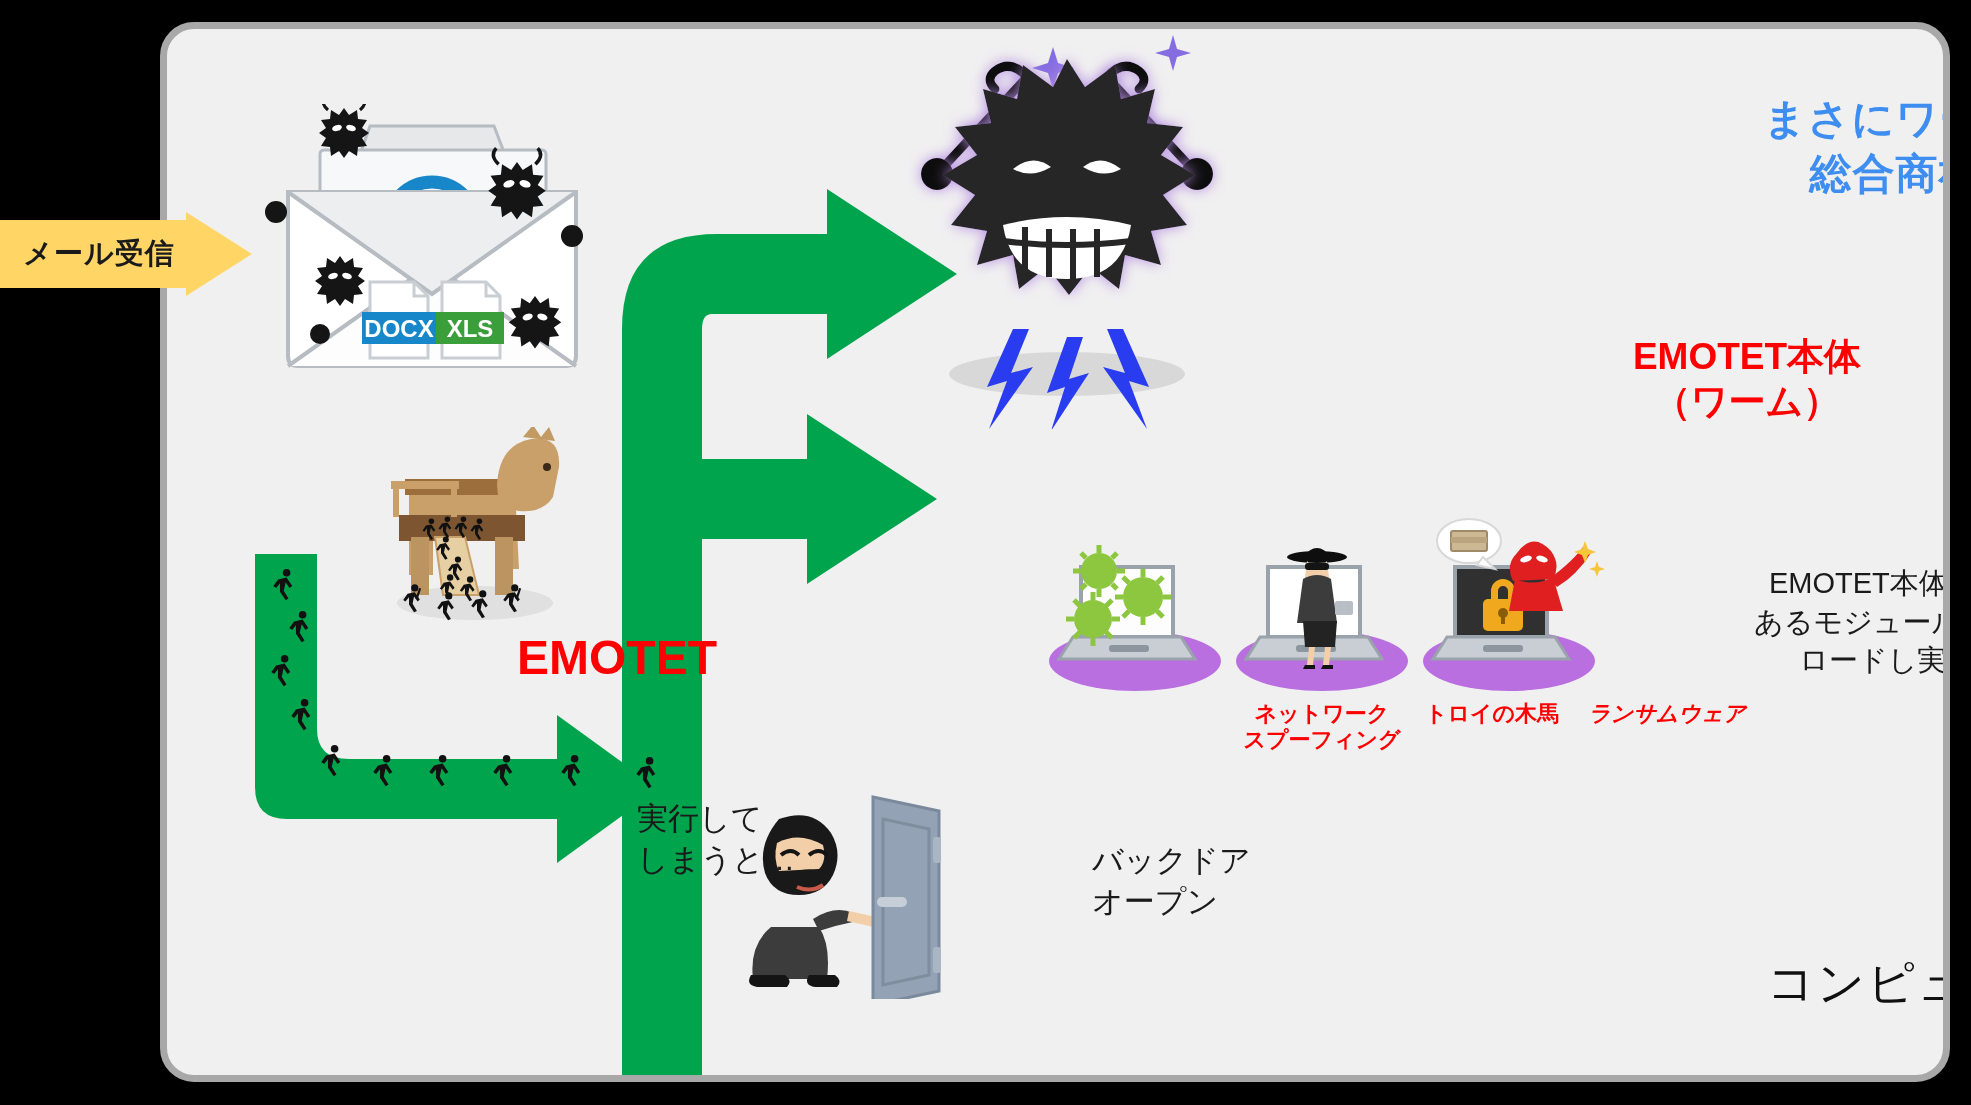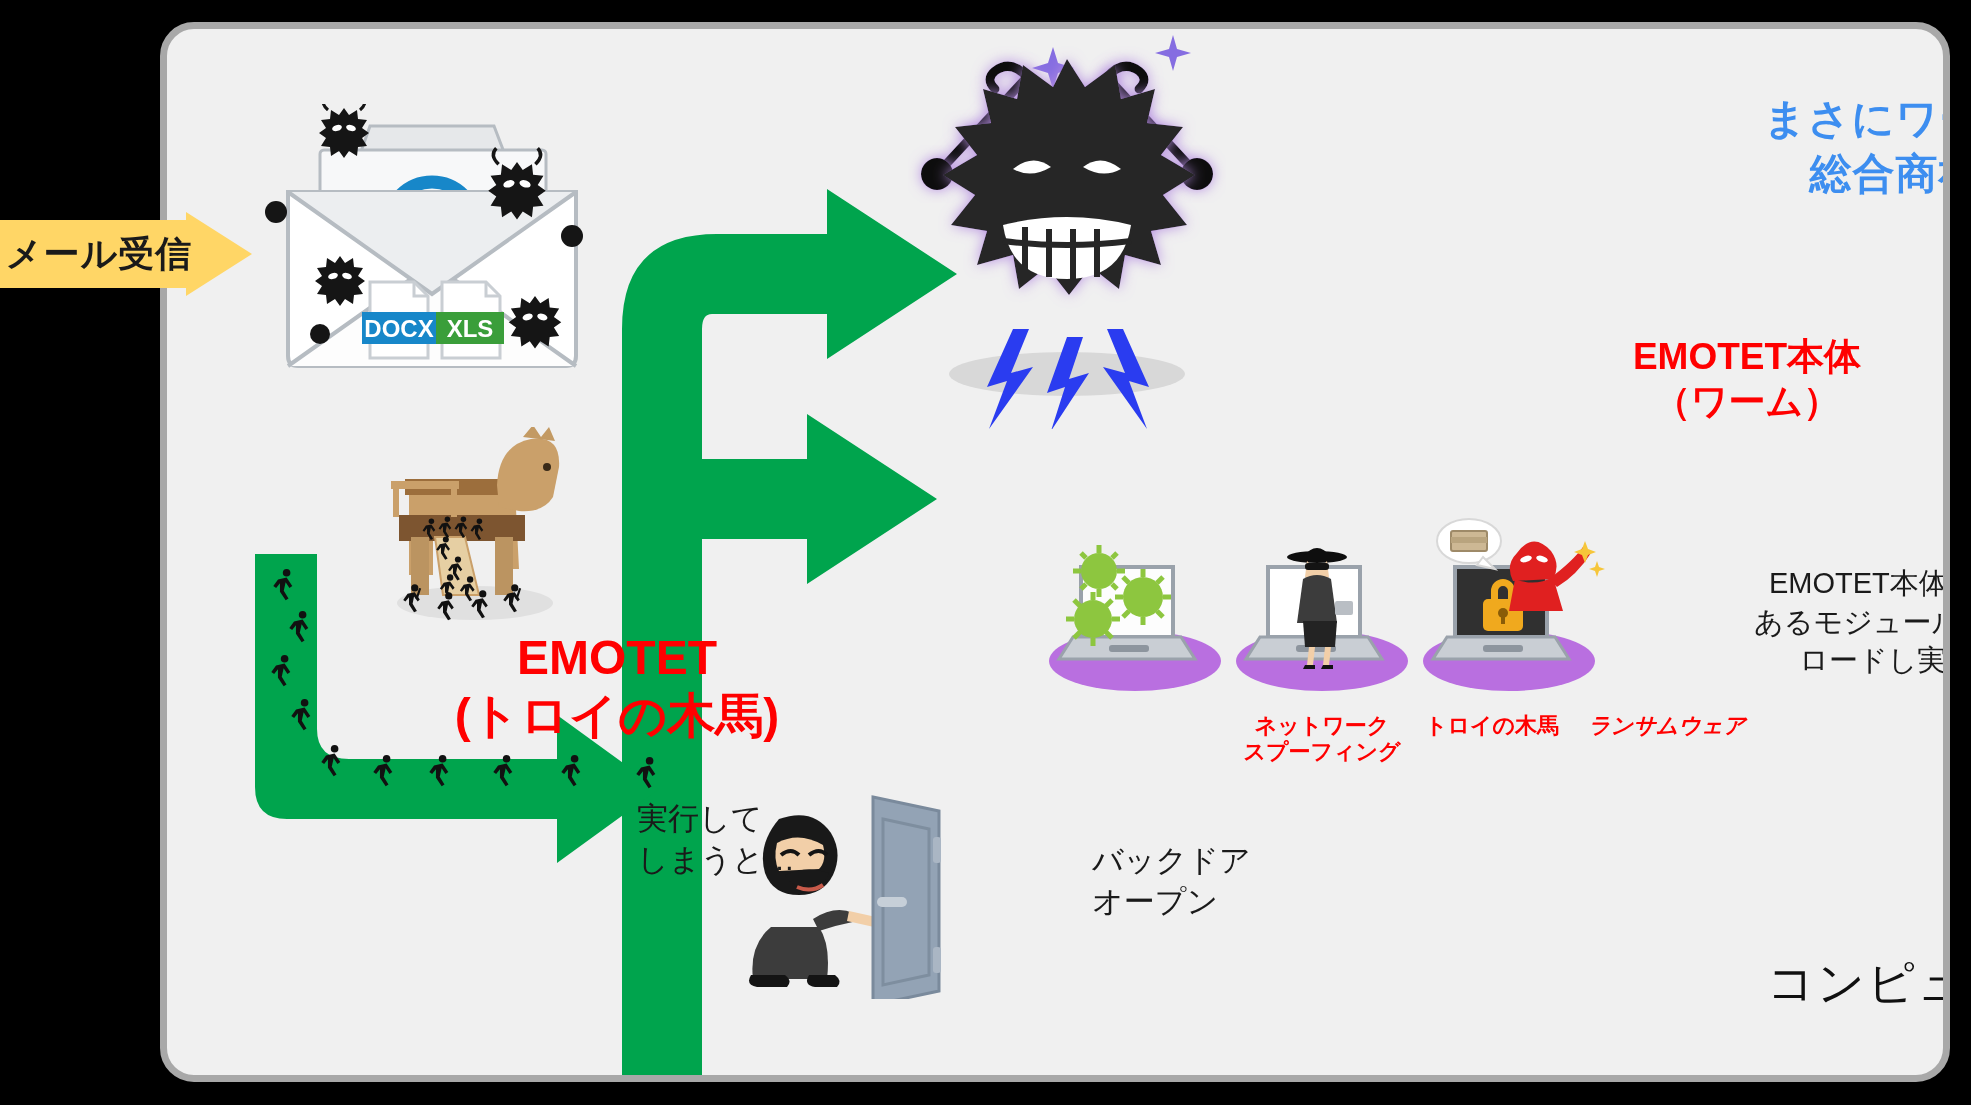--- a/index.html
+++ b/index.html
@@ -13,21 +13,21 @@
     box-sizing:border-box;overflow:hidden;
   }
 
   .abs{position:absolute;}
 
   
   #mail-arrow{left:-10px;top:212px;width:262px;height:84px;z-index:30;}
   #mail-arrow .lbl{
     position:absolute;left:14px;top:0;width:190px;height:84px;
     display:flex;align-items:center;justify-content:center;
-    font-size:36px;font-weight:700;color:#1a1a1a;letter-spacing:1px;
+    font-size:29px;font-weight:700;color:#1a1a1a;letter-spacing:1px;
   }
 
   
   .garrow{z-index:12;}
 
   
   .txt{white-space:pre-line;line-height:1.22;}
   #worm-slogan{
     left:1560px;top:62px;width:380px;text-align:center;
     color:#3d8ef0;font-size:42px;font-weight:800;line-height:1.32;
@@ -52,21 +52,21 @@
   #backdoor-note{
     left:925px;top:812px;width:220px;text-align:left;
     color:#1a1a1a;font-size:31px;line-height:1.32;z-index:25;
   }
   #computer-label{
     left:1600px;top:925px;width:320px;text-align:left;
     color:#101010;font-size:47px;letter-spacing:2px;z-index:25;
   }
   .mod-lab{
     color:#ff0000;font-size:22px;font-weight:800;text-align:center;
-    line-height:1.2;z-index:25;margin-top:12px;
+    line-height:1.2;z-index:25;
   }
   #mod-lab-0{left:1055px;top:672px;width:200px;}
   #mod-lab-1{left:1235px;top:672px;width:180px;}
   #mod-lab-2{left:1400px;top:672px;width:200px;font-style:italic;}
 
   
   .ellipse{border-radius:50%;}
 </style>
 </head>
 <body>
@@ -453,21 +453,21 @@
         </g>
       </g>
     </svg>
 
     <div class="abs txt" id="worm-slogan">まさにワームの
 総合商社！</div>
 
     <div class="abs txt" id="worm-label">EMOTET本体
 （ワーム）</div>
 
-    <div class="abs txt" id="trojan-label"><span>EMOTET</span><br><span>(トロイの木馬)</span></div>
+    <div class="abs txt" id="trojan-label"><span>EMOTET</span><br></div>
 
     <div class="abs txt" id="module-desc">EMOTET本体が悪意の
 あるモジュールをダウン
 ロードし実行する</div>
 
     <div class="abs txt" id="exec-note">実行して
 しまうと…</div>
 
     <div class="abs txt" id="backdoor-note">バックドア
 オープン</div>

